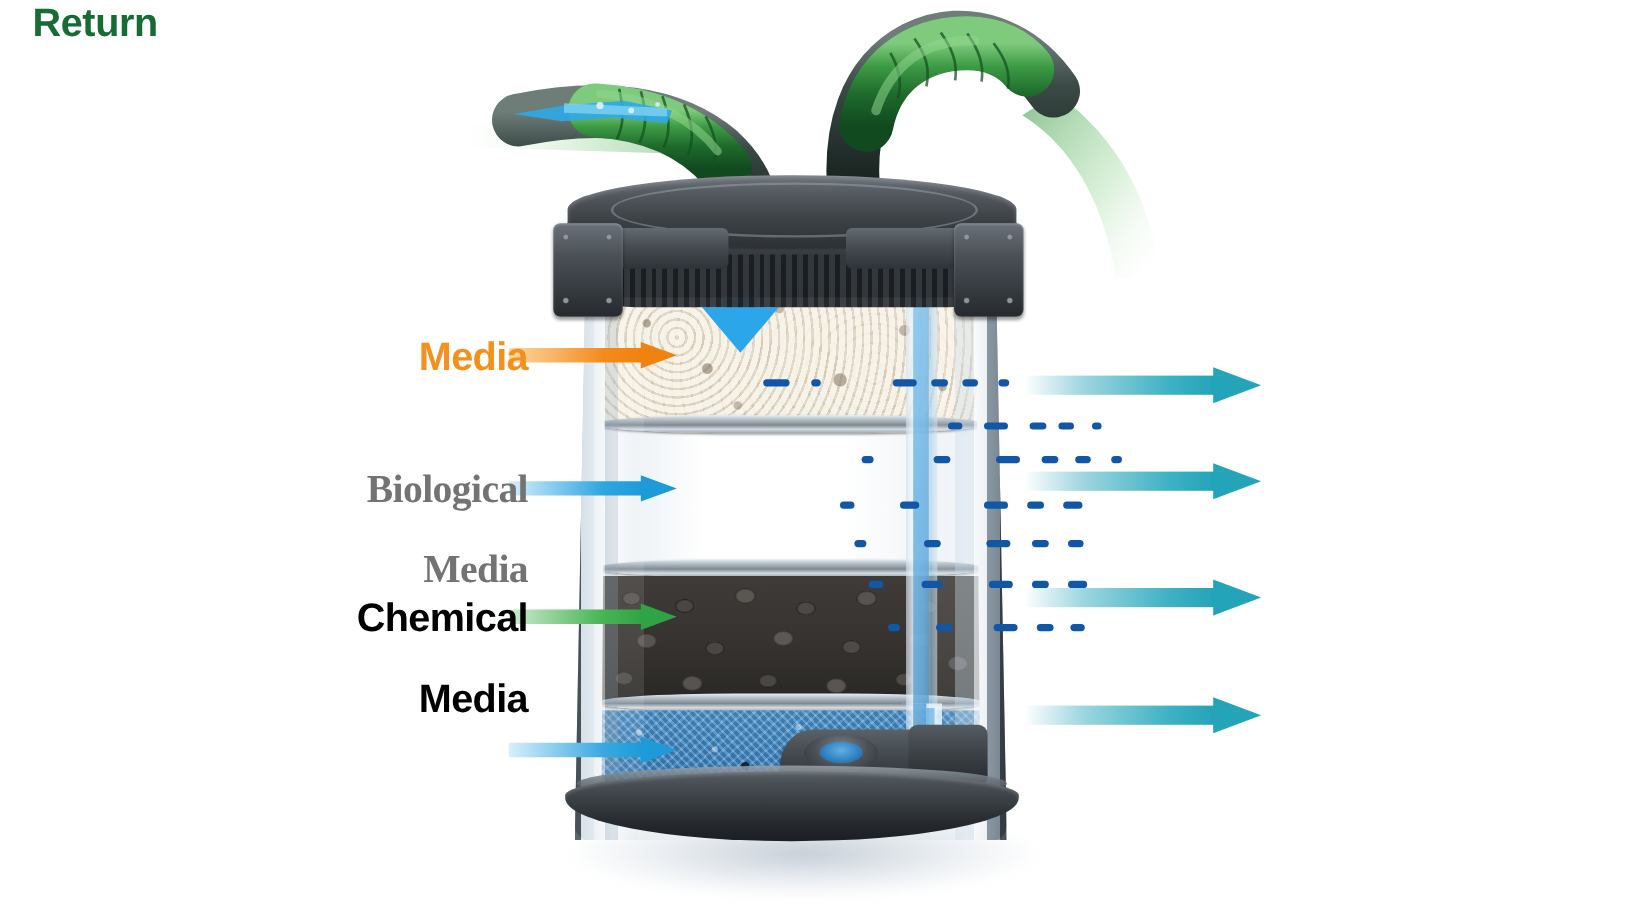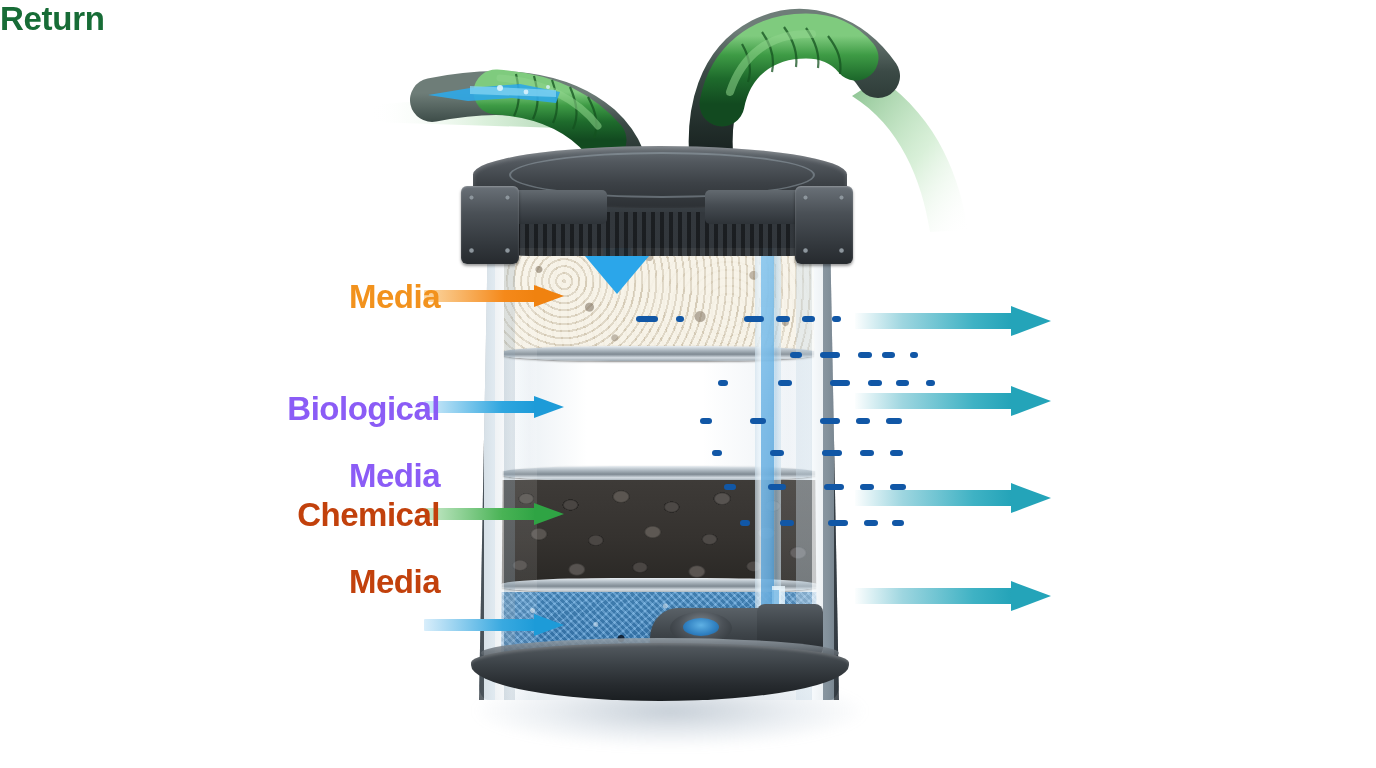--- a/index.html
+++ b/index.html
@@ -566,24 +566,24 @@
       <span class="head"></span>
   </div>
   <div class="parrow" id="arr-foam">
     <span class="shaft"></span>
       <span class="head"></span>
   </div>
 
   <div class="label" id="lbl-mech" style="color: rgb(242, 146, 29);">
     <span class="l2">Media</span>
   </div>
-  <div class="label" id="lbl-bio" style="color: #8b5cf6;">
+  <div class="label" id="lbl-bio" style="color: #737373; font-family: Liberation Serif, serif;">
     <span class="l1">Biological</span>
     <span class="l2">Media</span>
   </div>
-  <div class="label" id="lbl-chem" style="color: #c2410c;">
+  <div class="label" id="lbl-chem" style="color: #000000;">
     <span class="l1">Chemical</span>
     <span class="l2">Media</span>
   </div>
 
-  <div id="lbl-return" style="color: rgb(23, 108, 54);">Return</div>
+  <div id="lbl-return" style="color: rgb(23, 108, 54); margin-left: 27px;">Return</div>
 
 </div>
 
 </body></html>

